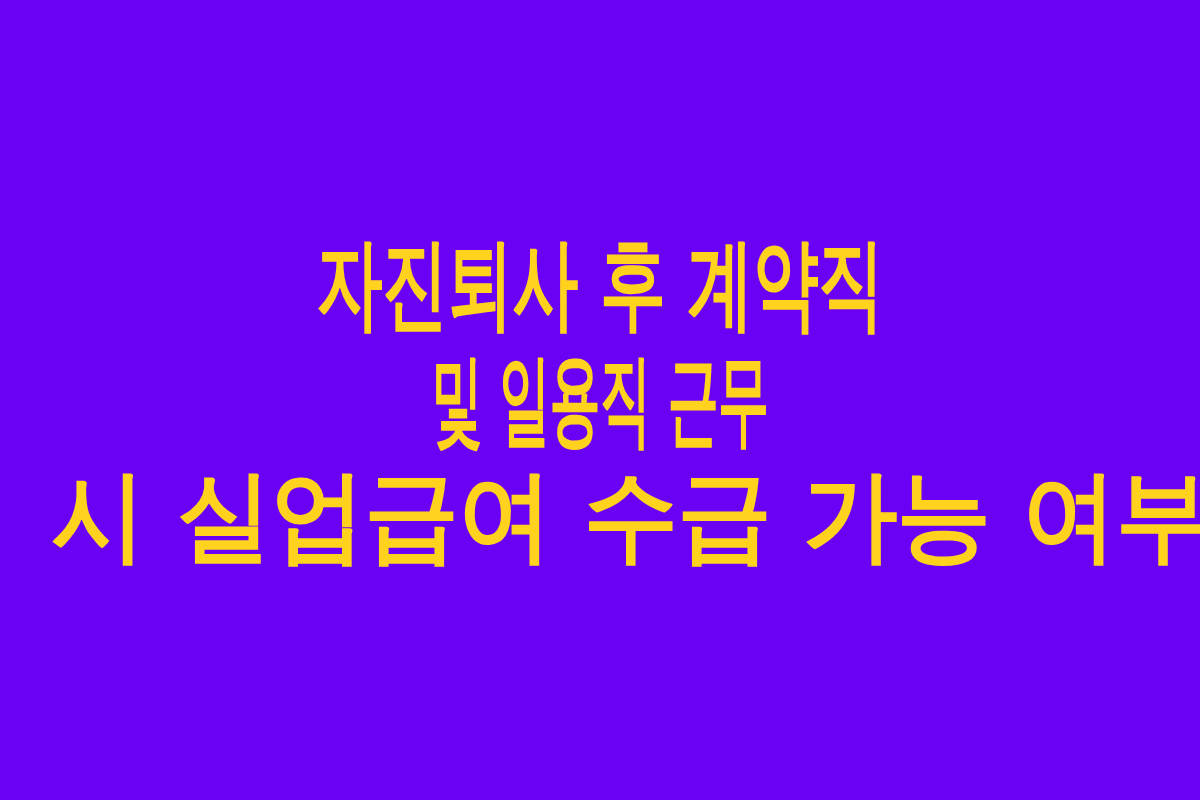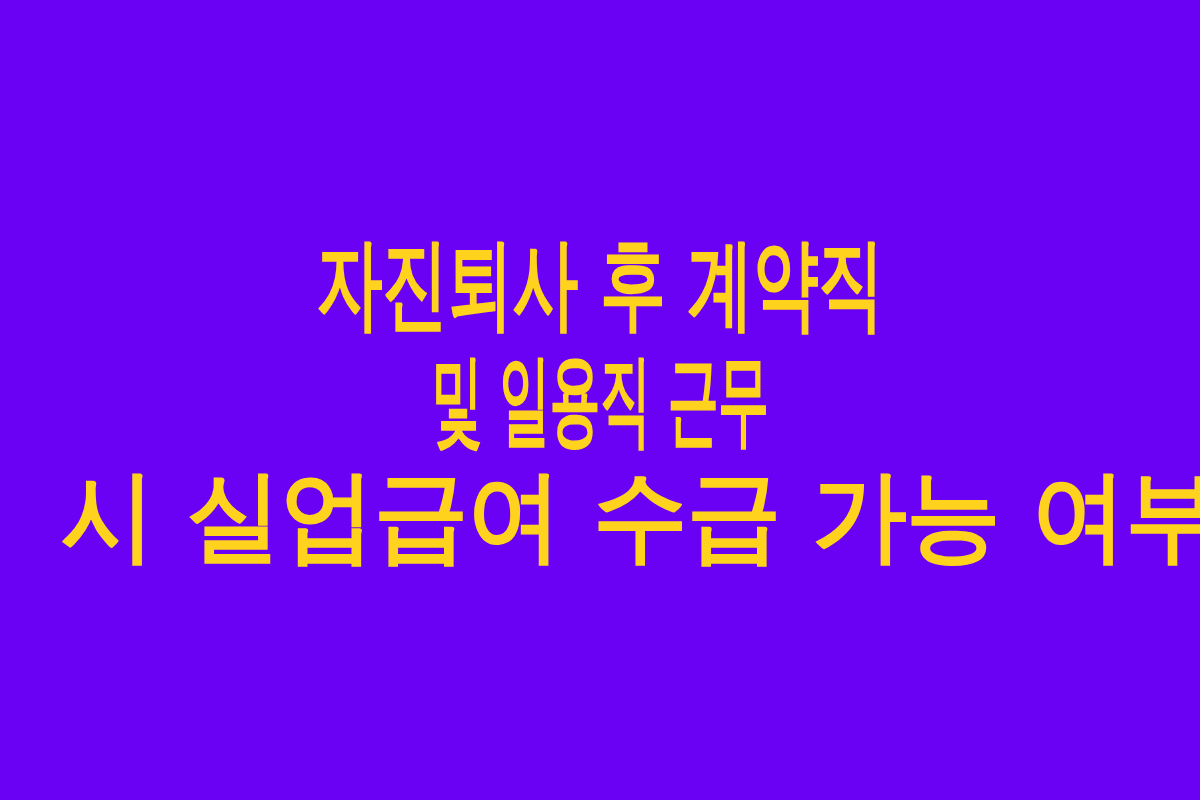--- a/index.html
+++ b/index.html
@@ -24,21 +24,21 @@
     display: flex;
     align-items: center;
     justify-content: center;
     background: #6A00F4;          
     overflow: hidden;
   }
 
   
   .title-block {
     width: 100%;
-    padding: 0 30px;
+    padding: 0 20px;
     box-sizing: border-box;
     text-align: center;
     user-select: none;
   }
 
   .title-line {
     display: block;
     color: #FFD21E;               
     font-family: "DejaVu Sans", "Liberation Sans", sans-serif;
     font-weight: 700;

